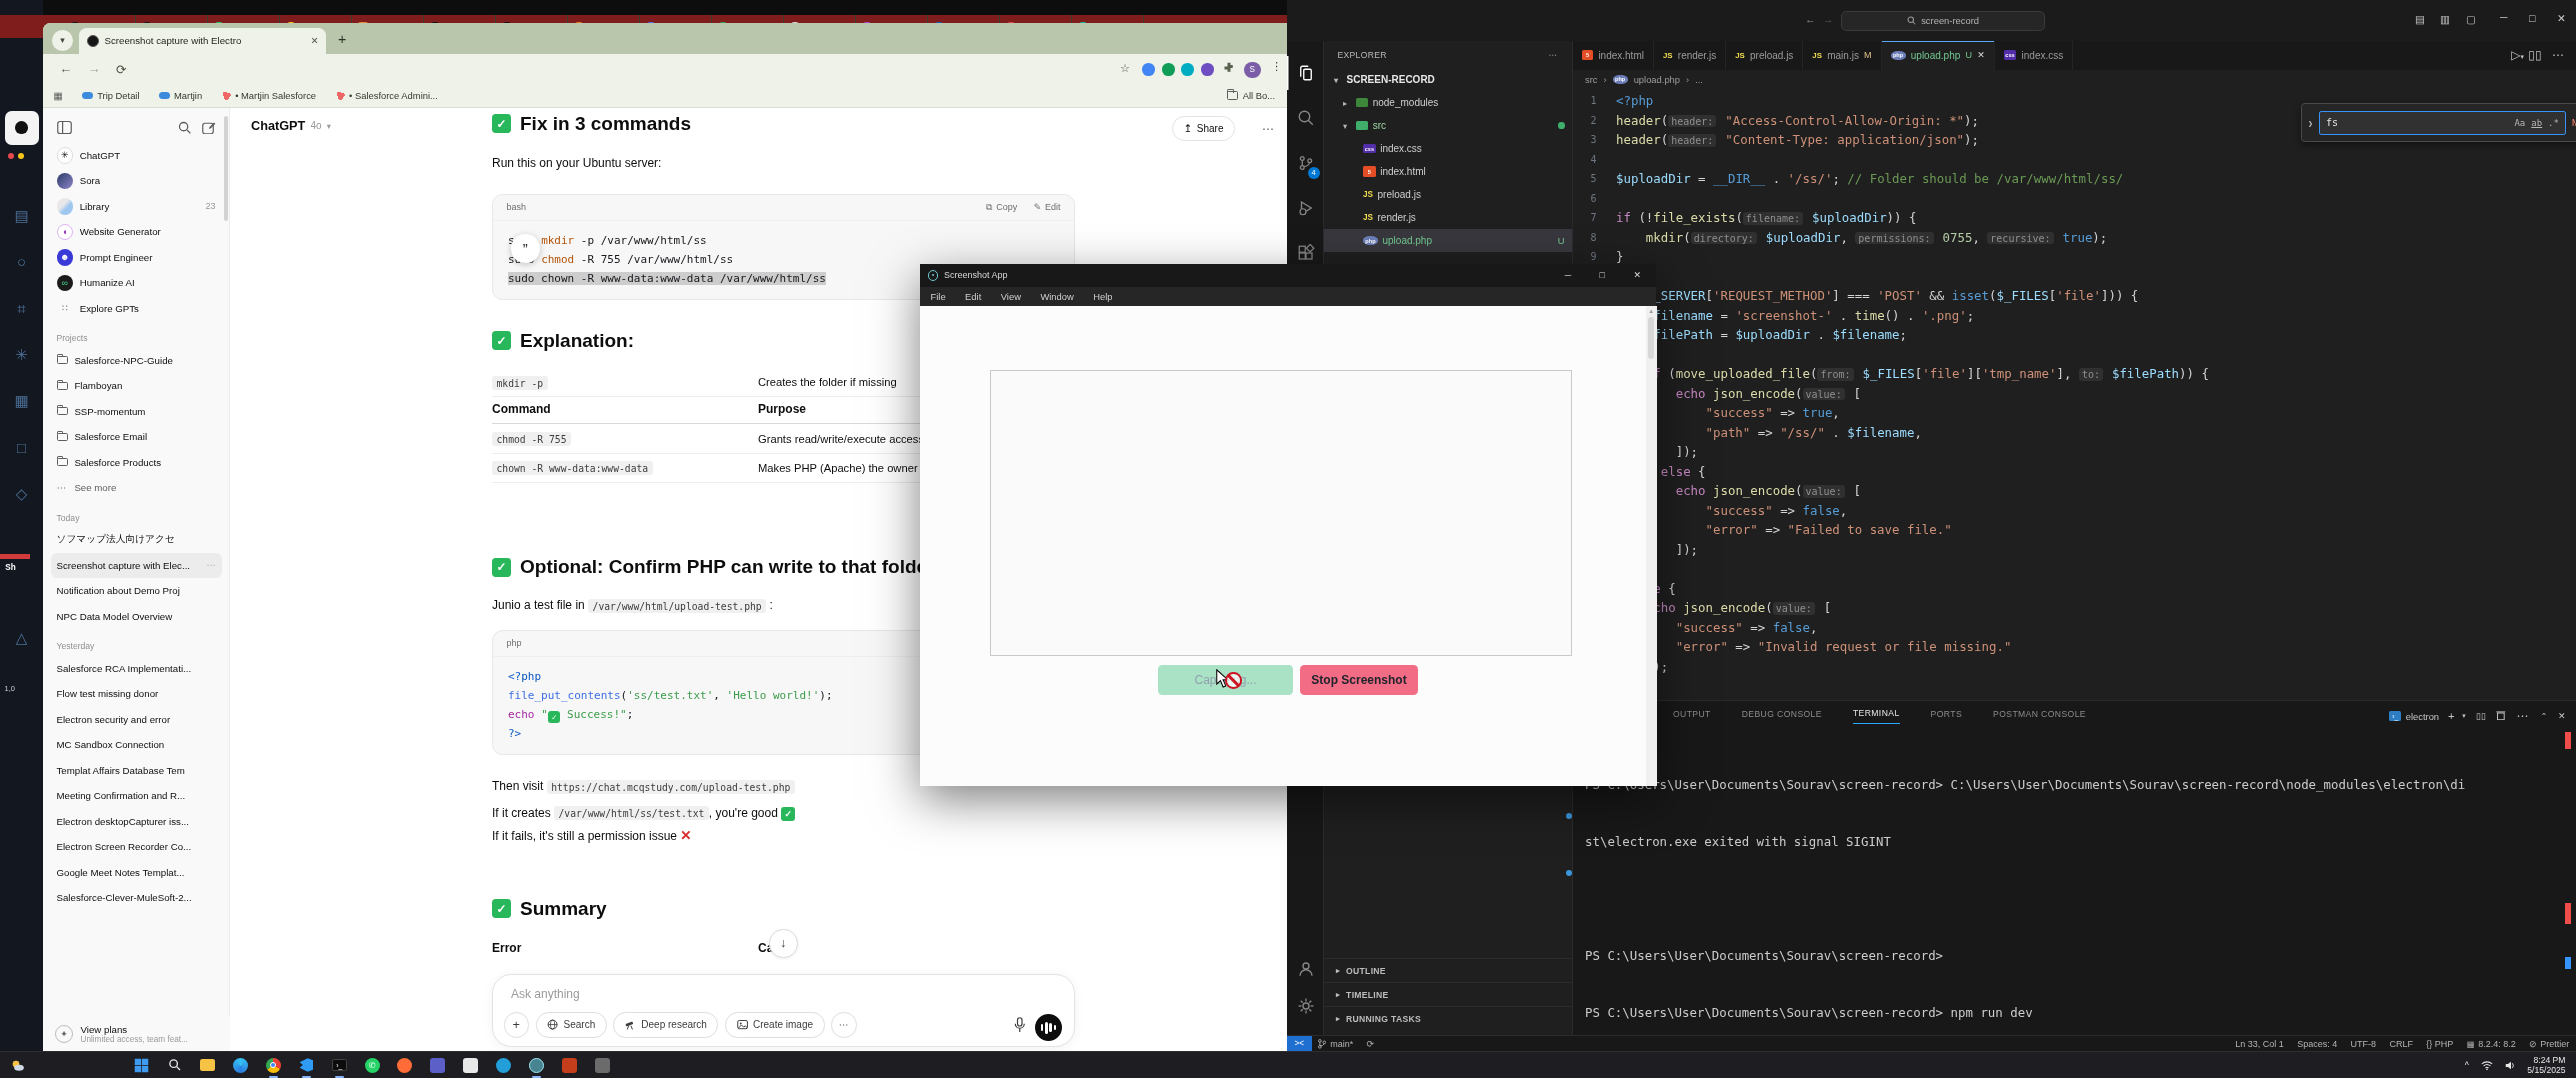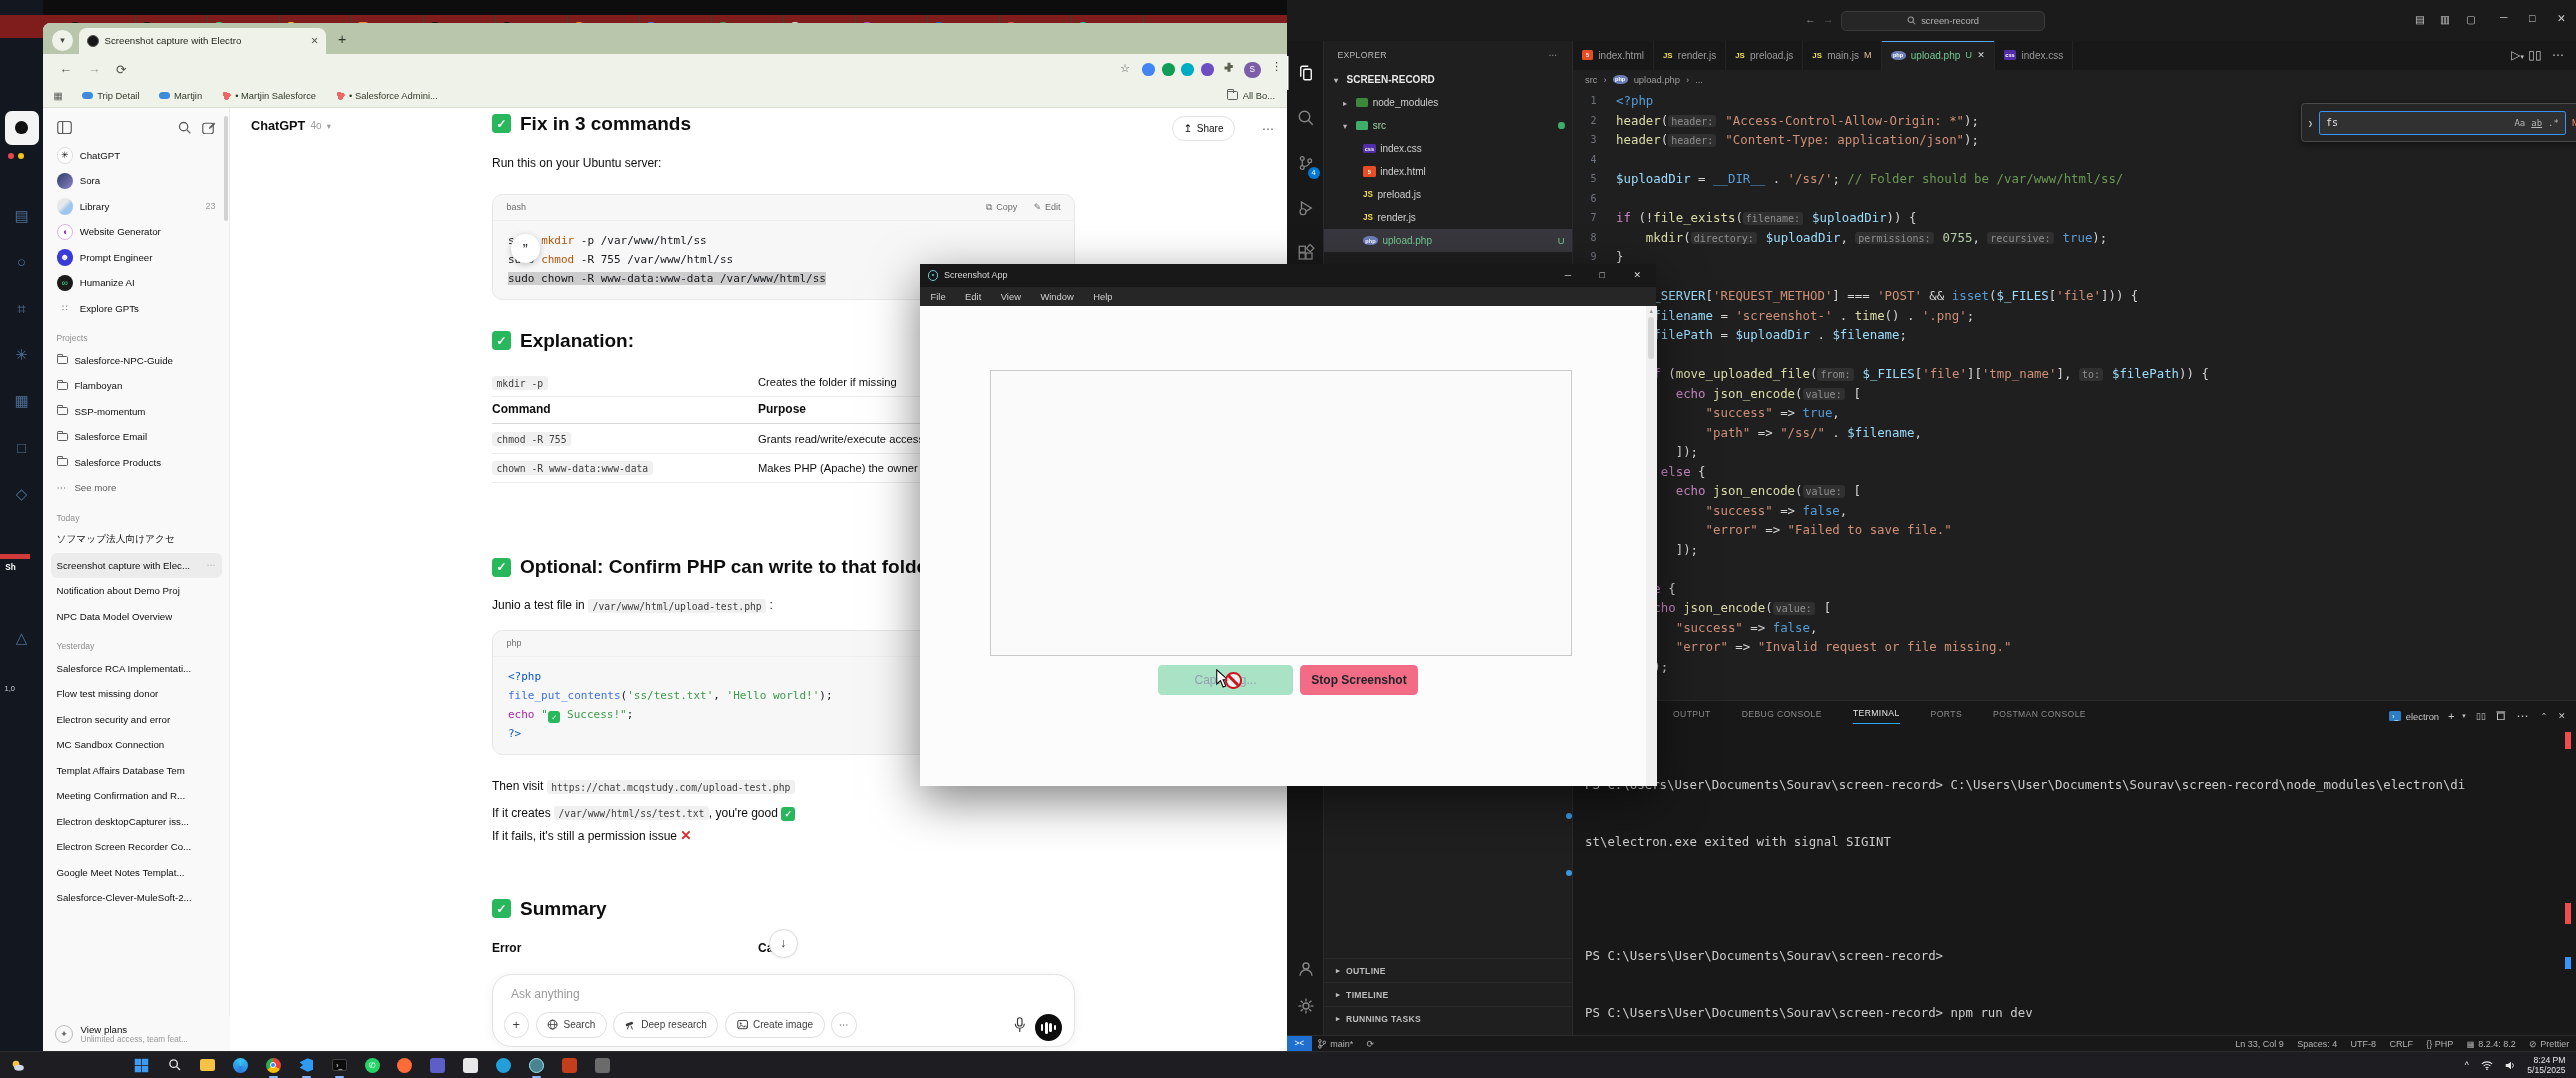--- a/index.html
+++ b/index.html
@@ -882,21 +882,21 @@
         <svg width="8.2" height="9.7" viewBox="0 0 11 13">
           <circle cx="2.5" cy="2.5" r="1.8" fill="none" stroke="#b4b4b4" stroke-width="1.2"></circle>
           <circle cx="2.5" cy="10.5" r="1.8" fill="none" stroke="#b4b4b4" stroke-width="1.2"></circle>
           <circle cx="8.5" cy="4.5" r="1.8" fill="none" stroke="#b4b4b4" stroke-width="1.2"></circle>
           <path d="M2.5 4.3 v4.4 M8.5 6.3 a6 6 0 0 1-6 3" fill="none" stroke="#b4b4b4" stroke-width="1.2"></path>
         </svg>
         <span>main*</span>
       </span>
     <span class="sbitem">⟳</span>
     <span style="margin-left:auto" class="flex">
-      <span class="sbitem">Ln 33, Col 9</span>
+      <span class="sbitem">Ln 33, Col 1</span>
       <span class="sbitem">Spaces: 4</span>
       <span class="sbitem">UTF-8</span>
       <span class="sbitem">CRLF</span>
       <span class="sbitem">{} PHP</span>
       <span class="sbitem">
           <span style="font-size:8.2px">▦</span>
           <span>8.2.4: 8.2</span>
         </span>
       <span class="sbitem">
           <span style="font-size:9px">⊘</span>

